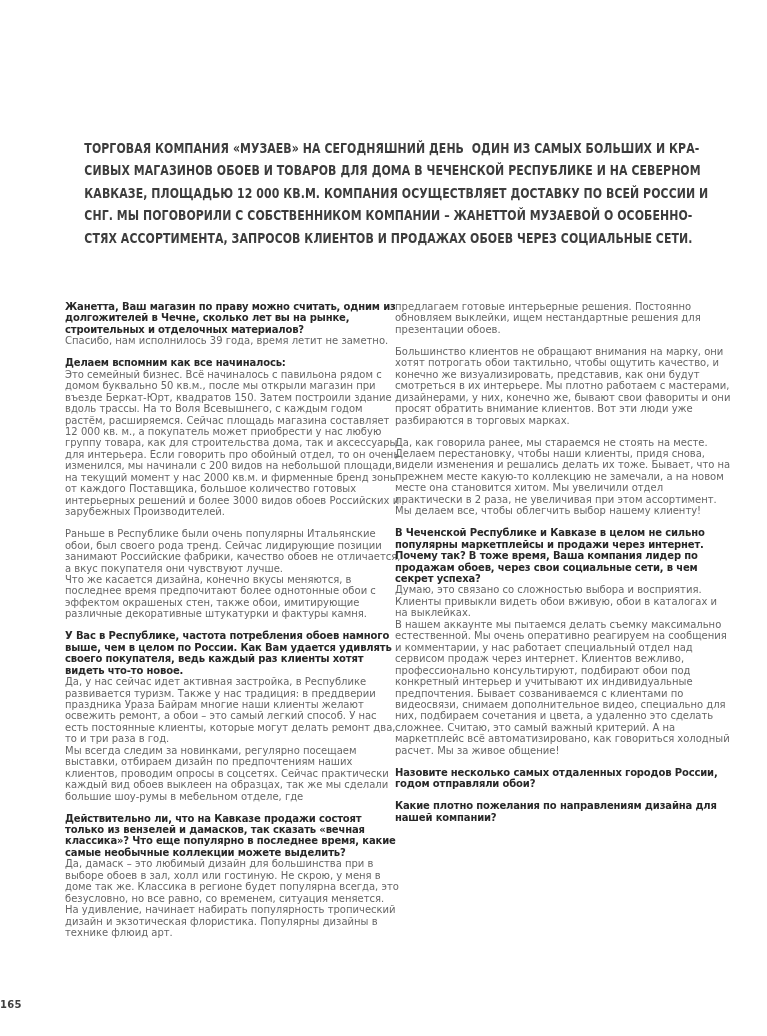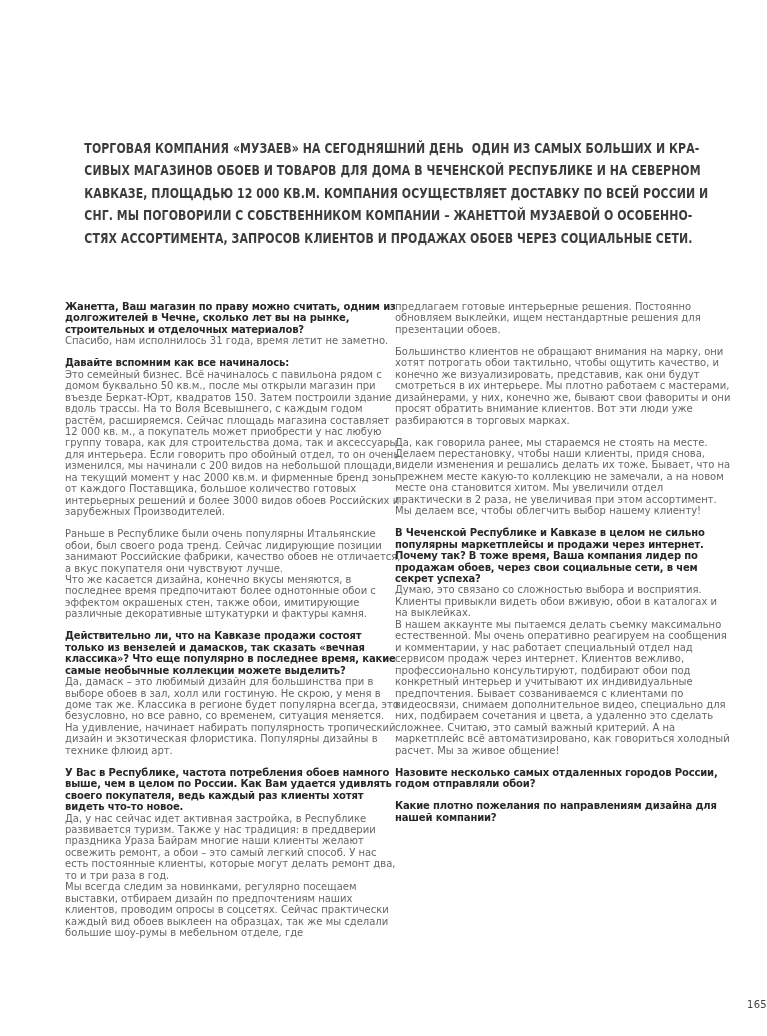--- a/index.html
+++ b/index.html
@@ -56,63 +56,64 @@
   }
   .answer {
     white-space: pre-line;
   }
   
   .page-number {
     position: absolute;
     top: 999px;
     left: 0;
     width: 767px;
-    text-align: right;
+    text-align: left;
     font-size: 10px;
     color: #3f3f3f;
     letter-spacing: 0.3px;
+    font-weight: bold;
   }
 </style>
 </head>
 <body>
 
 <div class="page">
 
   <div class="intro">
     <div class="intro-inner">
         <div class="intro-line">ТОРГОВАЯ КОМПАНИЯ «МУЗАЕВ» НА СЕГОДНЯШНИЙ ДЕНЬ  ОДИН ИЗ САМЫХ БОЛЬШИХ И КРА-</div>
         <div class="intro-line">СИВЫХ МАГАЗИНОВ ОБОЕВ И ТОВАРОВ ДЛЯ ДОМА В ЧЕЧЕНСКОЙ РЕСПУБЛИКЕ И НА СЕВЕРНОМ</div>
         <div class="intro-line">КАВКАЗЕ, ПЛОЩАДЬЮ 12 000 КВ.М. КОМПАНИЯ ОСУЩЕСТВЛЯЕТ ДОСТАВКУ ПО ВСЕЙ РОССИИ И</div>
         <div class="intro-line">СНГ. МЫ ПОГОВОРИЛИ С СОБСТВЕННИКОМ КОМПАНИИ – ЖАНЕТТОЙ МУЗАЕВОЙ О ОСОБЕННО-</div>
         <div class="intro-line">СТЯХ АССОРТИМЕНТА, ЗАПРОСОВ КЛИЕНТОВ И ПРОДАЖАХ ОБОЕВ ЧЕРЕЗ СОЦИАЛЬНЫЕ СЕТИ.</div>
       </div>
   </div>
 
   <div class="col col-left">
       <div class="qa-block">
         <div class="question">Жанетта, Ваш магазин по праву можно считать, одним из долгожителей в Чечне, сколько лет вы на рынке, строительных и отделочных материалов?</div>
-        <div class="answer">Спасибо, нам исполнилось 31 года, время летит не заметно.</div>
+        <div class="answer">Спасибо, нам исполнилось 39 года, время летит не заметно.</div>
       </div>
       <div class="qa-block">
-        <div class="question">Давайте вспомним как все начиналось:</div>
+        <div class="question">Делаем вспомним как все начиналось:</div>
         <div class="answer">Это семейный бизнес. Всё начиналось с павильона рядом с домом буквально 50 кв.м., после мы открыли магазин при въезде Беркат-Юрт, квадратов 150. Затем построили здание вдоль трассы. На то Воля Всевышнего, с каждым годом растём, расширяемся. Сейчас площадь магазина составляет 12 000 кв. м., а покупатель может приобрести у нас любую группу товара, как для строительства дома, так и аксессуары для интерьера. Если говорить про обойный отдел, то он очень изменился, мы начинали с 200 видов на небольшой площади, на текущий момент у нас 2000 кв.м. и фирменные бренд зоны от каждого Поставщика, большое количество готовых интерьерных решений и более 3000 видов обоев Российских и зарубежных Производителей.</div>
       </div>
       <div class="qa-block">
         <div class="answer">Раньше в Республике были очень популярны Итальянские обои, был своего рода тренд. Сейчас лидирующие позиции занимают Российские фабрики, качество обоев не отличается, а вкус покупателя они чувствуют лучше.
 Что же касается дизайна, конечно вкусы меняются, в последнее время предпочитают более однотонные обои с эффектом окрашеных стен, также обои, имитирующие различные декоративные штукатурки и фактуры камня.</div>
       </div>
       <div class="qa-block">
+        <div class="question">У Вас в Республике, частота потребления обоев намного выше, чем в целом по России. Как Вам удается удивлять своего покупателя, ведь каждый раз клиенты хотят видеть что-то новое.</div>
+        <div class="answer">Да, у нас сейчас идет активная застройка, в Республике развивается туризм. Также у нас традиция: в преддверии праздника Ураза Байрам многие наши клиенты желают освежить ремонт, а обои – это самый легкий способ. У нас есть постоянные клиенты, которые могут делать ремонт два, то и три раза в год.
+Мы всегда следим за новинками, регулярно посещаем выставки, отбираем дизайн по предпочтениям наших клиентов, проводим опросы в соцсетях. Сейчас практически каждый вид обоев выклеен на образцах, так же мы сделали большие шоу-румы в мебельном отделе, где</div>
+      </div>
+      <div class="qa-block">
         <div class="question">Действительно ли, что на Кавказе продажи состоят только из вензелей и дамасков, так сказать «вечная классика»? Что еще популярно в последнее время, какие самые необычные коллекции можете выделить?</div>
         <div class="answer">Да, дамаск – это любимый дизайн для большинства при в выборе обоев в зал, холл или гостиную. Не скрою, у меня в доме так же. Классика в регионе будет популярна всегда, это безусловно, но все равно, со временем, ситуация меняется.
 На удивление, начинает набирать популярность тропический дизайн и экзотическая флористика. Популярны дизайны в технике флюид арт.</div>
-      </div>
-      <div class="qa-block">
-        <div class="question">У Вас в Республике, частота потребления обоев намного выше, чем в целом по России. Как Вам удается удивлять своего покупателя, ведь каждый раз клиенты хотят видеть что-то новое.</div>
-        <div class="answer">Да, у нас сейчас идет активная застройка, в Республике развивается туризм. Также у нас традиция: в преддверии праздника Ураза Байрам многие наши клиенты желают освежить ремонт, а обои – это самый легкий способ. У нас есть постоянные клиенты, которые могут делать ремонт два, то и три раза в год.
-Мы всегда следим за новинками, регулярно посещаем выставки, отбираем дизайн по предпочтениям наших клиентов, проводим опросы в соцсетях. Сейчас практически каждый вид обоев выклеен на образцах, так же мы сделали большие шоу-румы в мебельном отделе, где</div>
       </div>
     </div>
   <div class="col col-right">
       <div class="qa-block">
         <div class="answer">предлагаем готовые интерьерные решения. Постоянно обновляем выклейки, ищем нестандартные решения для презентации обоев.</div>
       </div>
       <div class="qa-block">
         <div class="answer">Большинство клиентов не обращают внимания на марку, они хотят потрогать обои тактильно, чтобы ощутить качество, и конечно же визуализировать, представив, как они будут смотреться в их интерьере. Мы плотно работаем с мастерами, дизайнерами, у них, конечно же, бывают свои фавориты и они просят обратить внимание клиентов. Вот эти люди уже разбираются в торговых марках.</div>
       </div>
       <div class="qa-block">

